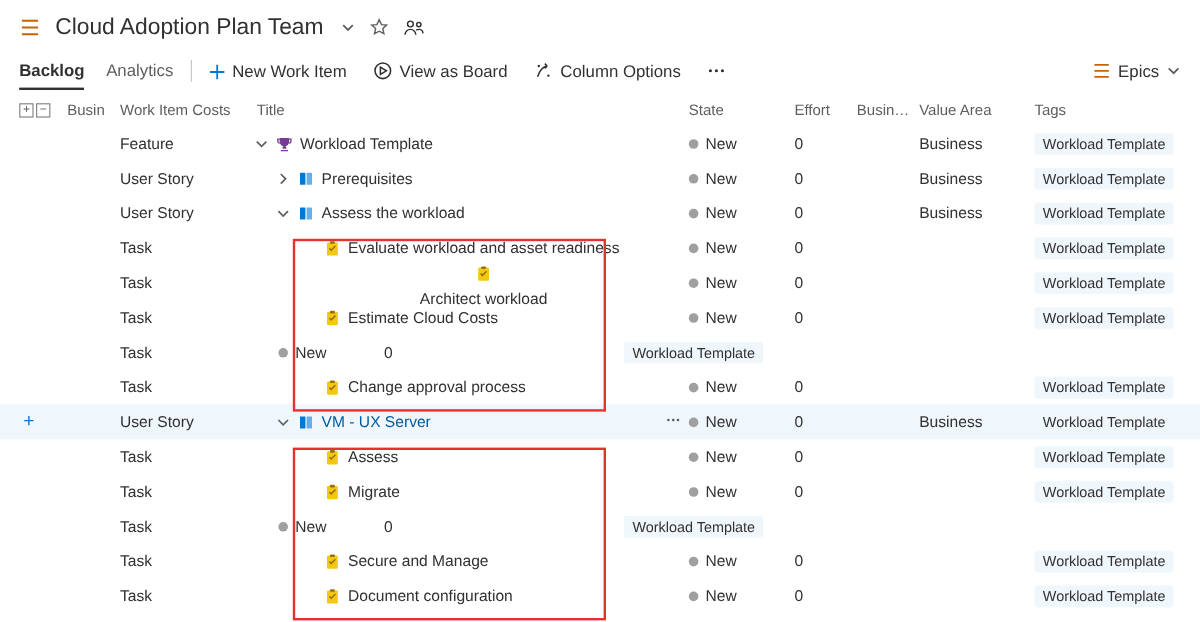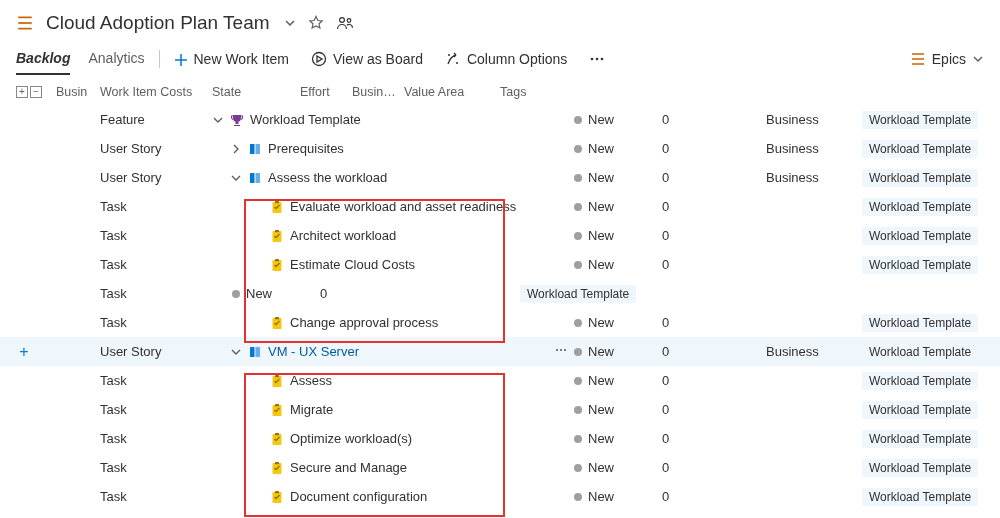--- a/index.html
+++ b/index.html
@@ -42,21 +42,20 @@
   .tab {
     padding: 8px 0 9px 0;
     font-size:14px;
     color:#605e5c;
     cursor:pointer;
     position:relative;
   }
   .tab.active {
     color:#323130;
     font-weight:600;
-    font-style:italic;
   }
   .tab.active::after {
     content:"";
     position:absolute;
     left:0; right:0; bottom:0;
     height:2px;
     background:#323130;
   }
   .vsep {
     width:1px; height:18px; background:#c8c6c4; margin: 0 14px;
@@ -243,20 +242,21 @@
     </div>
   </div>
 
   <div class="cols">
     <div class="col-gutter">
       <span class="pm-box">+</span>
       <span class="pm-box">−</span>
     </div>
     <div class="col-order">Busin</div>
     <div class="col-type">Work Item Costs</div>
+    <div class="col-title">Title</div>
     <div class="col-state">State</div>
     <div class="col-effort">Effort</div>
     <div class="col-business">Busin…</div>
     <div class="col-valuearea">Value Area</div>
     <div class="col-tags">Tags</div>
   </div>
 
   <div class="rows" id="rows">
       <div class="row">
         <div class="gutter">
@@ -390,21 +390,21 @@
         <div class="business"></div>
         <div class="valuearea"></div>
         <div class="tags"><span class="tag-pill">Workload Template</span></div>
       </div>
       <div class="row">
         <div class="gutter">
           <span class="add-btn">+</span>
         </div>
         <div class="order"></div>
         <div class="type">Task</div>
-        <div class="titlecell" style="padding-left: 40px;">
+        <div class="titlecell" style="padding-left: 40px; flex-direction: column;">
           <span class="expander"></span>
           <span class="ticon">
             <svg width="14" height="14" viewBox="0 0 14 14">
               <rect x="2.5" y="2" width="9" height="11" rx="1" fill="#f2c811"></rect>
               <rect x="5" y="1" width="4" height="2.2" rx="0.6" fill="#986f0b"></rect>
               <path d="M4.5 7l1.5 1.5L9.5 5" fill="none" stroke="#986f0b" stroke-width="1.3"></path>
             </svg>
           </span>
           <span class="title-text ">Architect workload</span>
         </div>
@@ -599,31 +599,20 @@
         <div class="business"></div>
         <div class="valuearea"></div>
         <div class="tags"><span class="tag-pill">Workload Template</span></div>
       </div>
       <div class="row">
         <div class="gutter">
           <span class="add-btn">+</span>
         </div>
         <div class="order"></div>
         <div class="type">Task</div>
-        <div class="titlecell" style="padding-left: 40px;">
-          <span class="expander"></span>
-          <span class="ticon">
-            <svg width="14" height="14" viewBox="0 0 14 14">
-              <rect x="2.5" y="2" width="9" height="11" rx="1" fill="#f2c811"></rect>
-              <rect x="5" y="1" width="4" height="2.2" rx="0.6" fill="#986f0b"></rect>
-              <path d="M4.5 7l1.5 1.5L9.5 5" fill="none" stroke="#986f0b" stroke-width="1.3"></path>
-            </svg>
-          </span>
-          <span class="title-text ">Optimize workload(s)</span>
-        </div>
         <div class="rowmore"><svg width="14" height="14" viewBox="0 0 14 14">
             <circle cx="3" cy="7" r="1.1" fill="#605e5c"></circle>
             <circle cx="7" cy="7" r="1.1" fill="#605e5c"></circle>
             <circle cx="11" cy="7" r="1.1" fill="#605e5c"></circle>
           </svg></div>
         <div class="state">
           <span class="dot"></span>
           <span>New</span>
         </div>
         <div class="effort">0</div>

